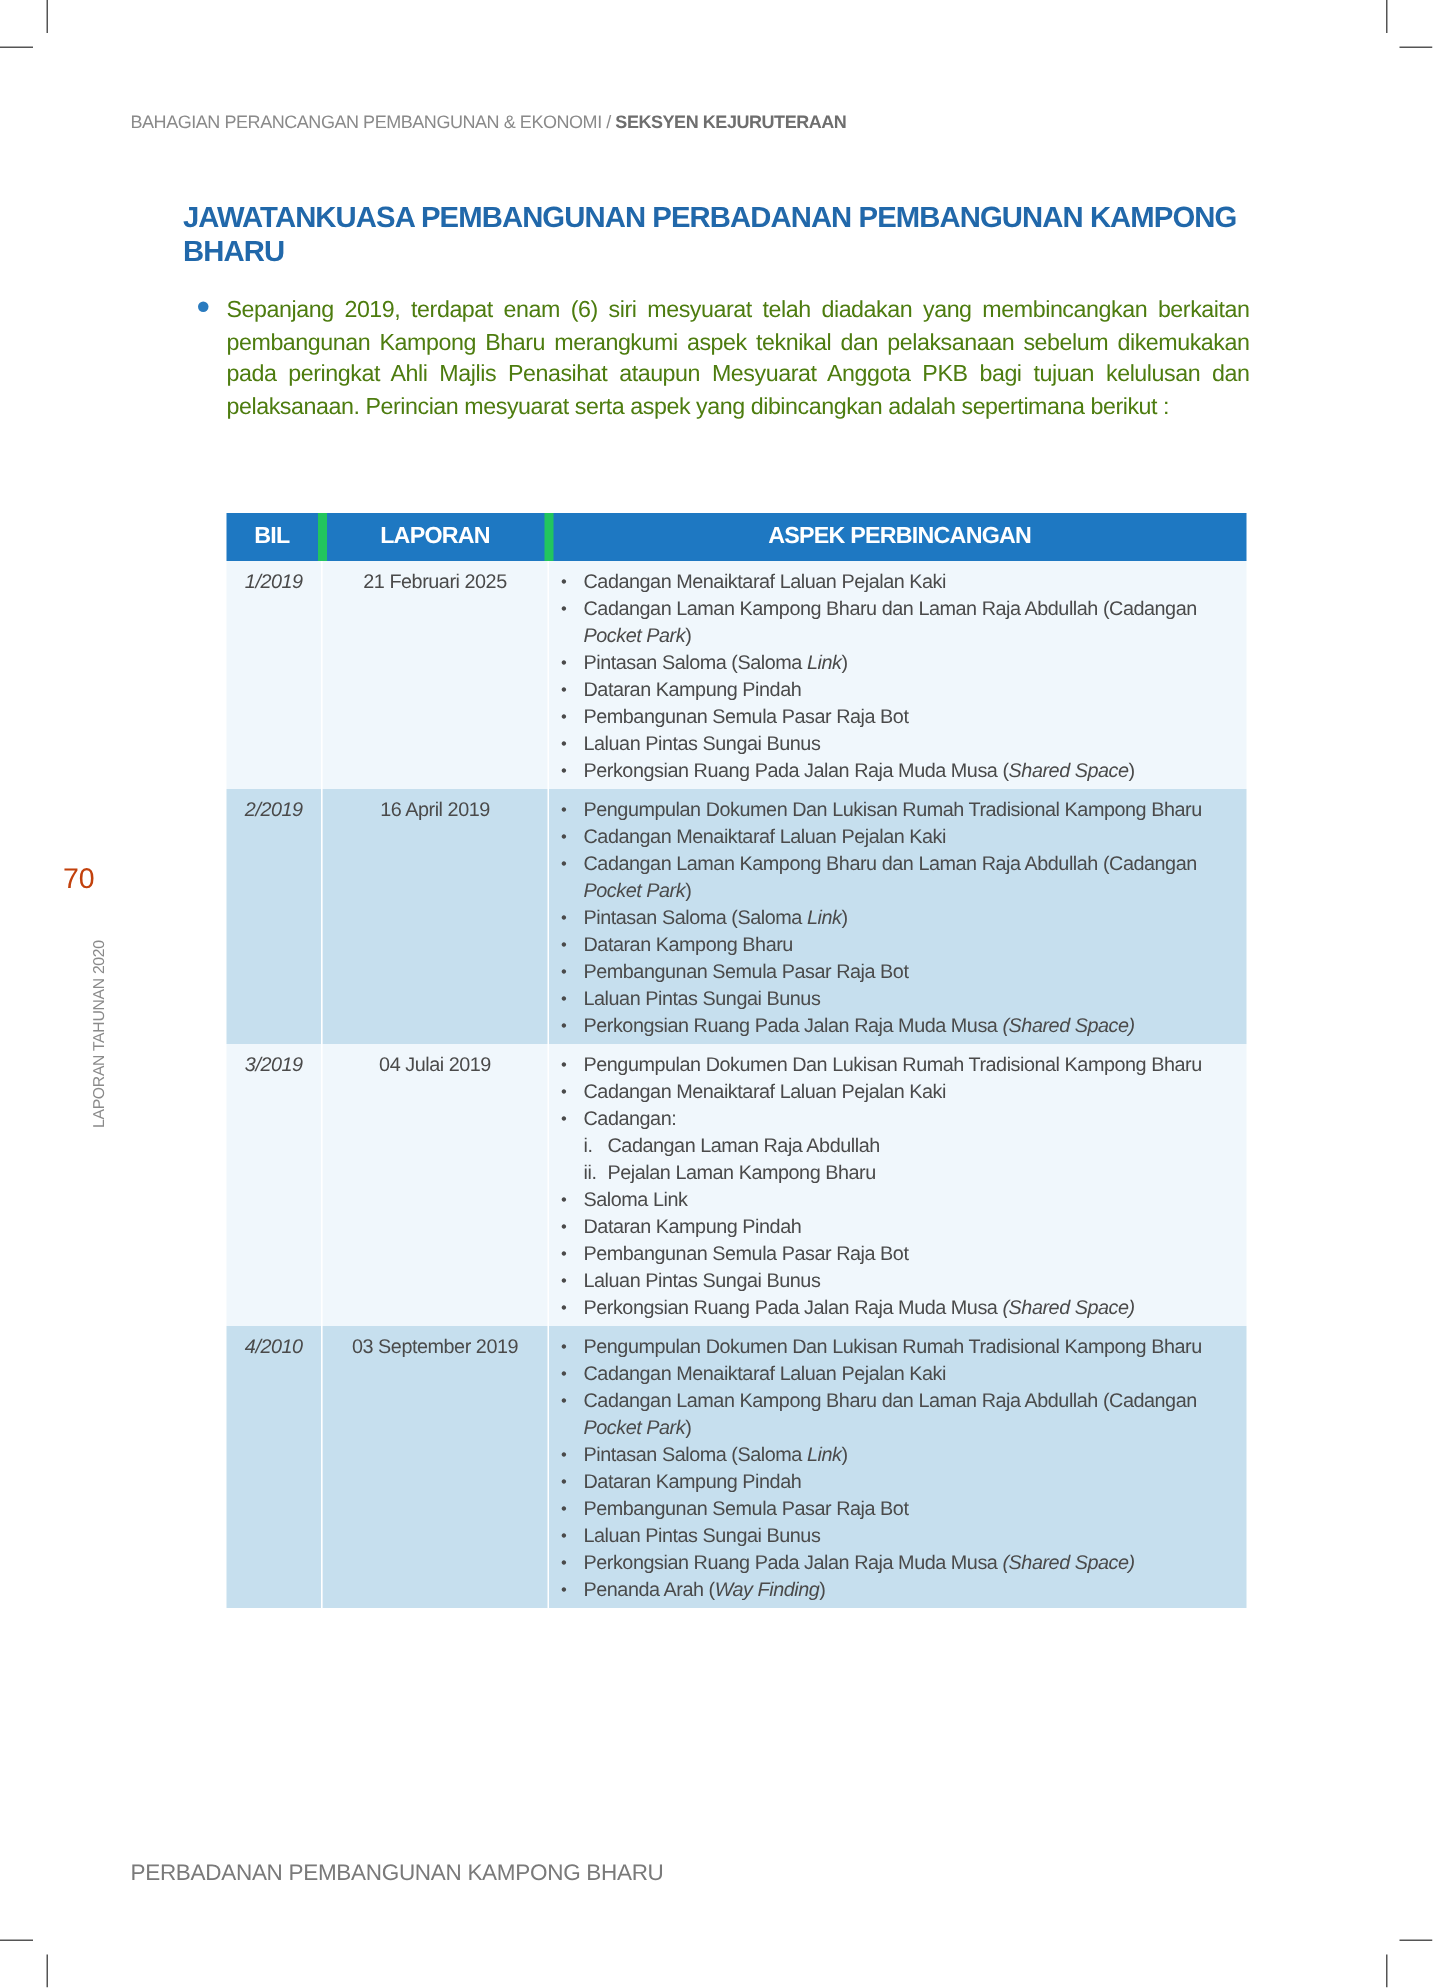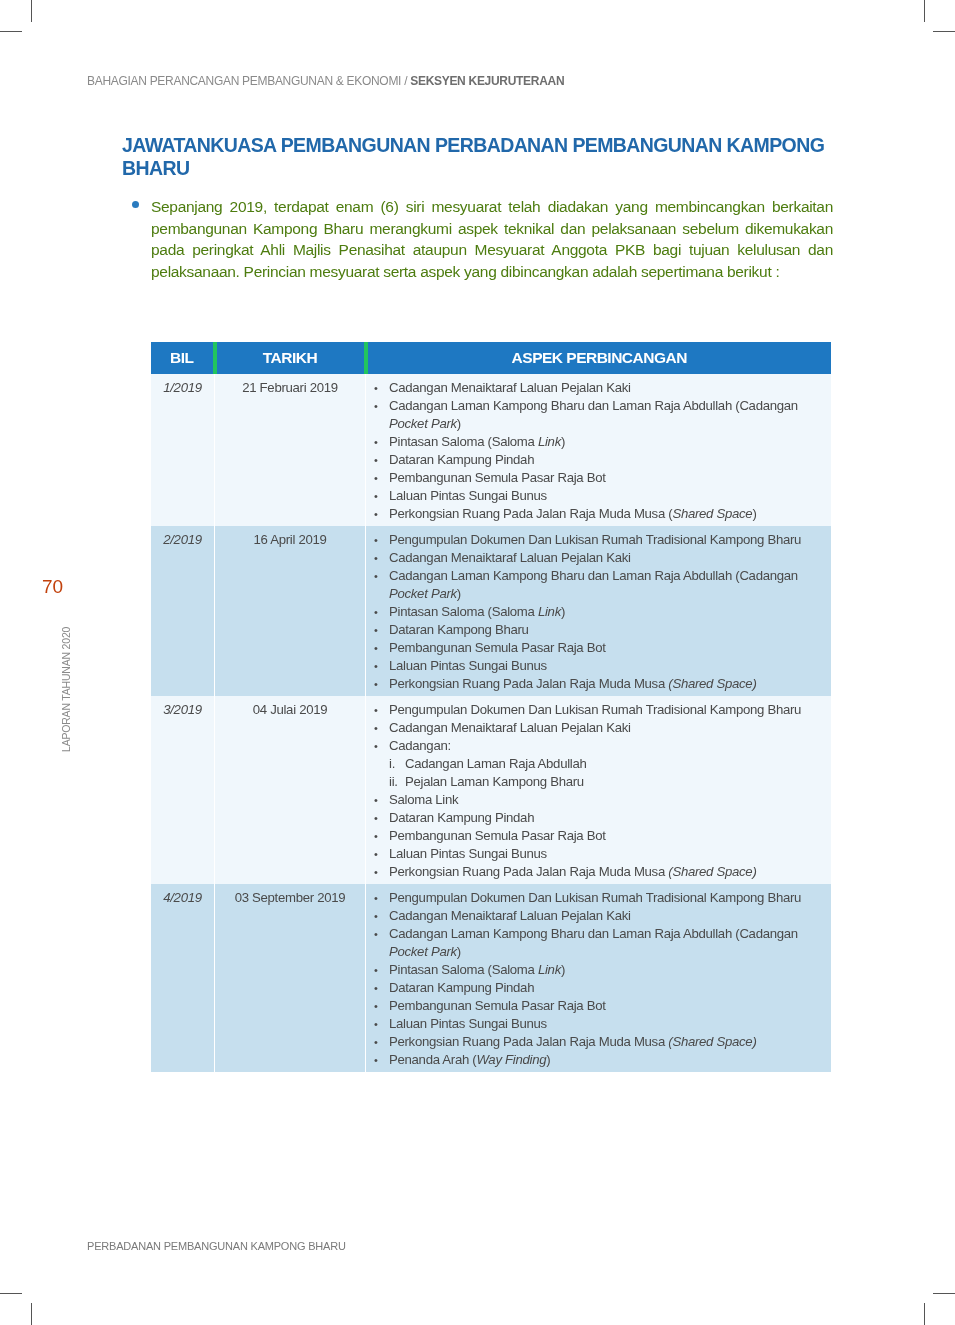--- a/index.html
+++ b/index.html
@@ -12,37 +12,37 @@
   .vertical-label { position:absolute; left:60px; top:752px; transform-origin:0 0; transform:rotate(-90deg);
                     font-size:10.5px; color:#8a8a8a; white-space:nowrap; letter-spacing:-0.2px; }
   .section-title { position:absolute; left:122px; top:134px; width:720px; font-size:19.5px; font-weight:bold;
                    color:#2168aa; line-height:23px; letter-spacing:-0.6px; }
   .intro { position:absolute; left:151px; top:196px; width:682px; font-size:15.5px; line-height:21.5px;
            color:#4d7c0f; text-align:justify; letter-spacing:-0.3px; }
   .intro-bullet { position:absolute; left:132px; top:201px; width:7px; height:7px; border-radius:50%; background:#2a7bbf; }
   table.meetings { position:absolute; left:151px; top:342px; width:680px; border-collapse:collapse;
                    font-size:13.2px; color:#4a4a4a; letter-spacing:-0.3px; }
   table.meetings th { background:#1e78c2; color:#fff; font-weight:bold; font-size:15.5px; height:32px;
-                      padding:0; text-align:center; letter-spacing:-0.5px; border-right:4px solid #22c55e; }
+                      padding:0; text-align:center; letter-spacing:-0.5px; border-right:6px solid #22c55e; }
   table.meetings th:last-child { border-right:none; }
   table.meetings td { vertical-align:top; padding:5px 0 3px 0; border-right:1px solid #ffffff; line-height:18px; }
   table.meetings td:last-child { border-right:none; }
   tr.light td { background:#f0f7fc; }
   tr.dark td { background:#c6dfee; }
   td.bil { width:63px; text-align:center;font-style:italic; }
   td.tarikh { width:150px; text-align:center; }
   td.aspek { padding-left:8px !important; padding-right:8px !important; }
   ul.topics { list-style:none; margin:0; padding:0; }
   ul.topics li { position:relative; padding-left:15px; }
   ul.topics li::before { content:"•"; position:absolute; left:0; top:0; font-size:11px; }
   ul.sub { list-style:none; margin:0; padding:0 0 0 0; }
   ul.sub li { padding-left:0; }
   ul.sub li::before { content:none; }
   .roman { display:inline-block; width:16px; }
-  .footer { position:absolute; left:87px; top:1240px; font-size:11px; color:#7a7a7a; letter-spacing:-0.2px; }
+  .footer { position:absolute; left:87px; top:1240px; font-size:15px; color:#7a7a7a; letter-spacing:-0.2px; }
 </style>
 </head>
 <body>
 
 <div class="crop" style="left:31px;top:0;width:1px;height:22px;"></div>
 <div class="crop" style="left:0;top:31px;width:22px;height:1px;"></div>
 <div class="crop" style="left:924px;top:0;width:1px;height:22px;"></div>
 <div class="crop" style="left:933px;top:31px;width:22px;height:1px;"></div>
 <div class="crop" style="left:31px;top:1303px;width:1px;height:22px;"></div>
 <div class="crop" style="left:0;top:1293px;width:22px;height:1px;"></div>
@@ -56,28 +56,28 @@
 
 <h1 class="section-title" style="margin:0;">JAWATANKUASA PEMBANGUNAN PERBADANAN PEMBANGUNAN KAMPONG BHARU</h1>
 
 <span class="intro-bullet"></span>
 <p class="intro" style="margin:0;">Sepanjang 2019, terdapat enam (6) siri mesyuarat telah diadakan yang membincangkan berkaitan pembangunan Kampong Bharu merangkumi aspek teknikal dan pelaksanaan sebelum dikemukakan pada peringkat Ahli Majlis Penasihat ataupun Mesyuarat Anggota PKB bagi tujuan kelulusan dan pelaksanaan. Perincian mesyuarat serta aspek yang dibincangkan adalah sepertimana berikut :</p>
 
 <table class="meetings">
   <thead>
     <tr>
       <th>BIL</th>
-      <th>TARIKH</th>
+      <th>LAPORAN</th>
       <th>ASPEK PERBINCANGAN</th>
     </tr>
   </thead>
   <tbody id="table-body">
       <tr class="light">
         <td class="bil">1/2019</td>
-        <td class="tarikh">21 Februari 2019</td>
+        <td class="tarikh">21 Februari 2025</td>
         <td class="aspek">
           <ul class="topics">
             <li><span>Cadangan Menaiktaraf Laluan Pejalan Kaki</span></li>
             <li><span>Cadangan Laman Kampong Bharu dan Laman Raja Abdullah (Cadangan </span><em>Pocket Park</em><span>)</span></li>
             <li><span>Pintasan Saloma (Saloma </span><em>Link</em><span>)</span></li>
             <li><span>Dataran Kampung Pindah</span></li>
             <li><span>Pembangunan Semula Pasar Raja Bot</span></li>
             <li><span>Laluan Pintas Sungai Bunus</span></li>
             <li><span>Perkongsian Ruang Pada Jalan Raja Muda Musa (</span><em>Shared Space</em><span>)</span></li>
           </ul>
@@ -112,21 +112,21 @@
               </ul></li>
             <li><span>Saloma Link</span></li>
             <li><span>Dataran Kampung Pindah</span></li>
             <li><span>Pembangunan Semula Pasar Raja Bot</span></li>
             <li><span>Laluan Pintas Sungai Bunus</span></li>
             <li><span>Perkongsian Ruang Pada Jalan Raja Muda Musa </span><em>(Shared Space)</em></li>
           </ul>
         </td>
       </tr>
       <tr class="dark">
-        <td class="bil">4/2019</td>
+        <td class="bil">4/2010</td>
         <td class="tarikh">03 September 2019</td>
         <td class="aspek">
           <ul class="topics">
             <li><span>Pengumpulan Dokumen Dan Lukisan Rumah Tradisional Kampong Bharu</span></li>
             <li><span>Cadangan Menaiktaraf Laluan Pejalan Kaki</span></li>
             <li><span>Cadangan Laman Kampong Bharu dan Laman Raja Abdullah (Cadangan </span><em>Pocket Park</em><span>)</span></li>
             <li><span>Pintasan Saloma (Saloma </span><em>Link</em><span>)</span></li>
             <li><span>Dataran Kampung Pindah</span></li>
             <li><span>Pembangunan Semula Pasar Raja Bot</span></li>
             <li><span>Laluan Pintas Sungai Bunus</span></li>

